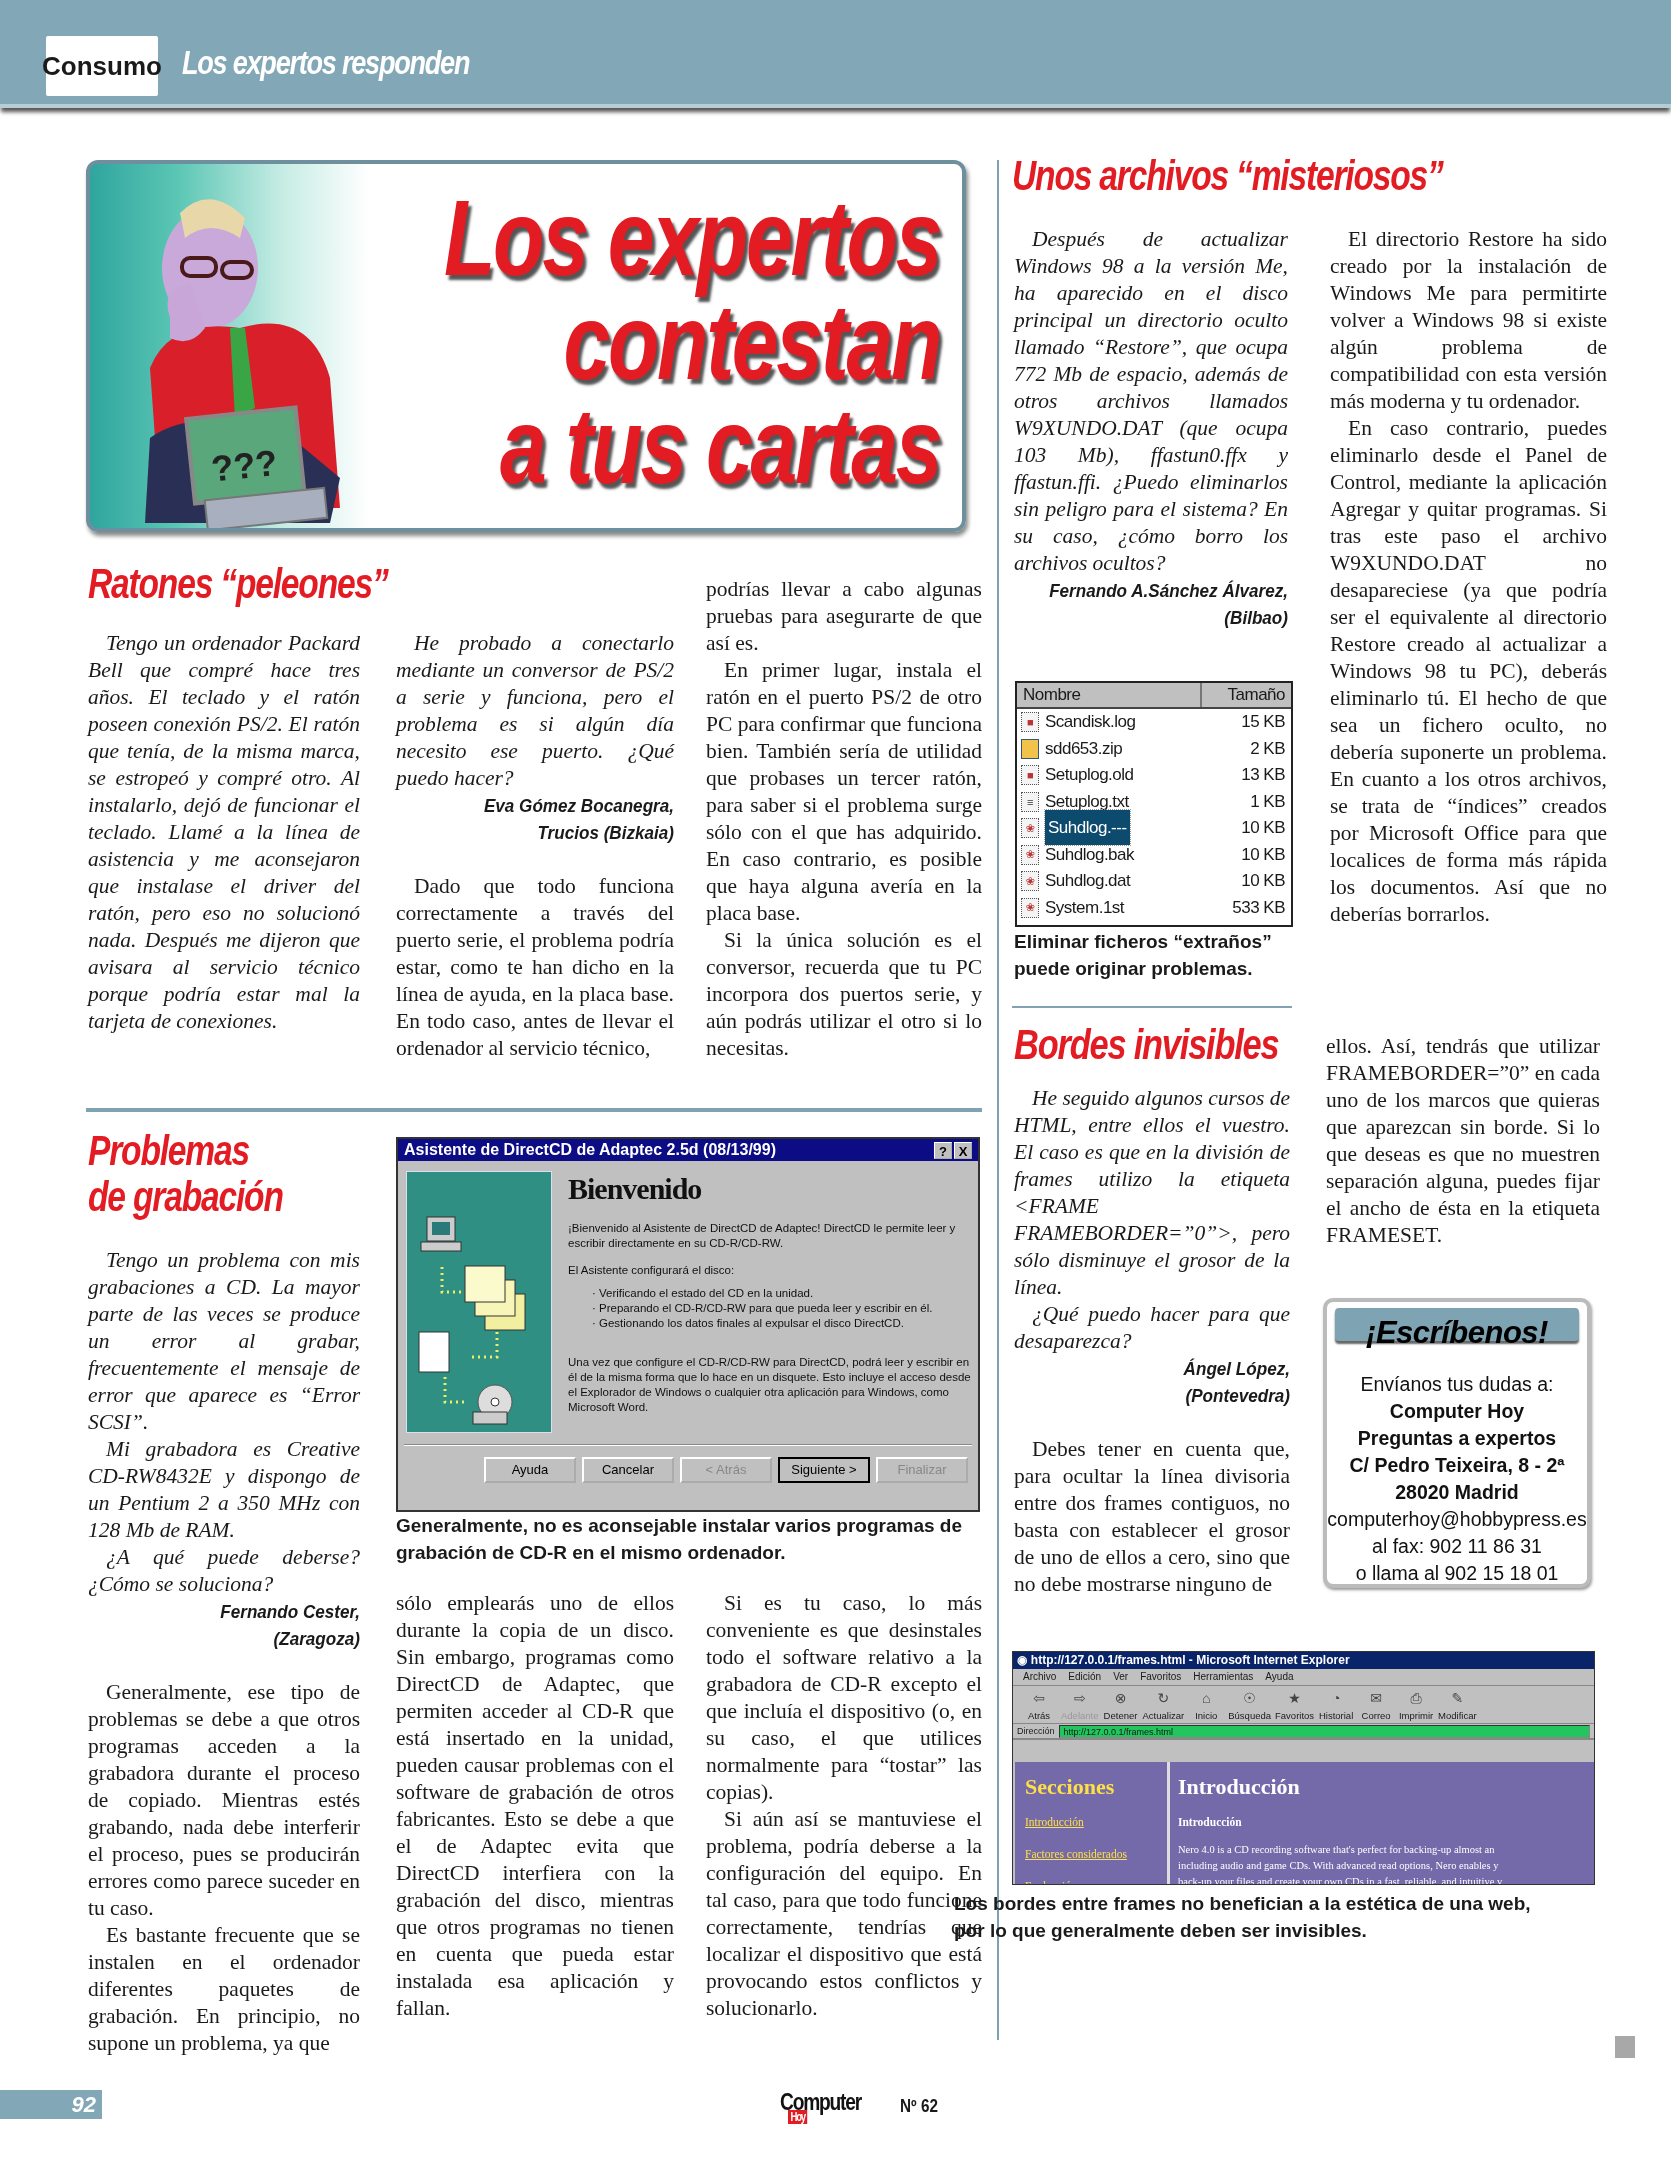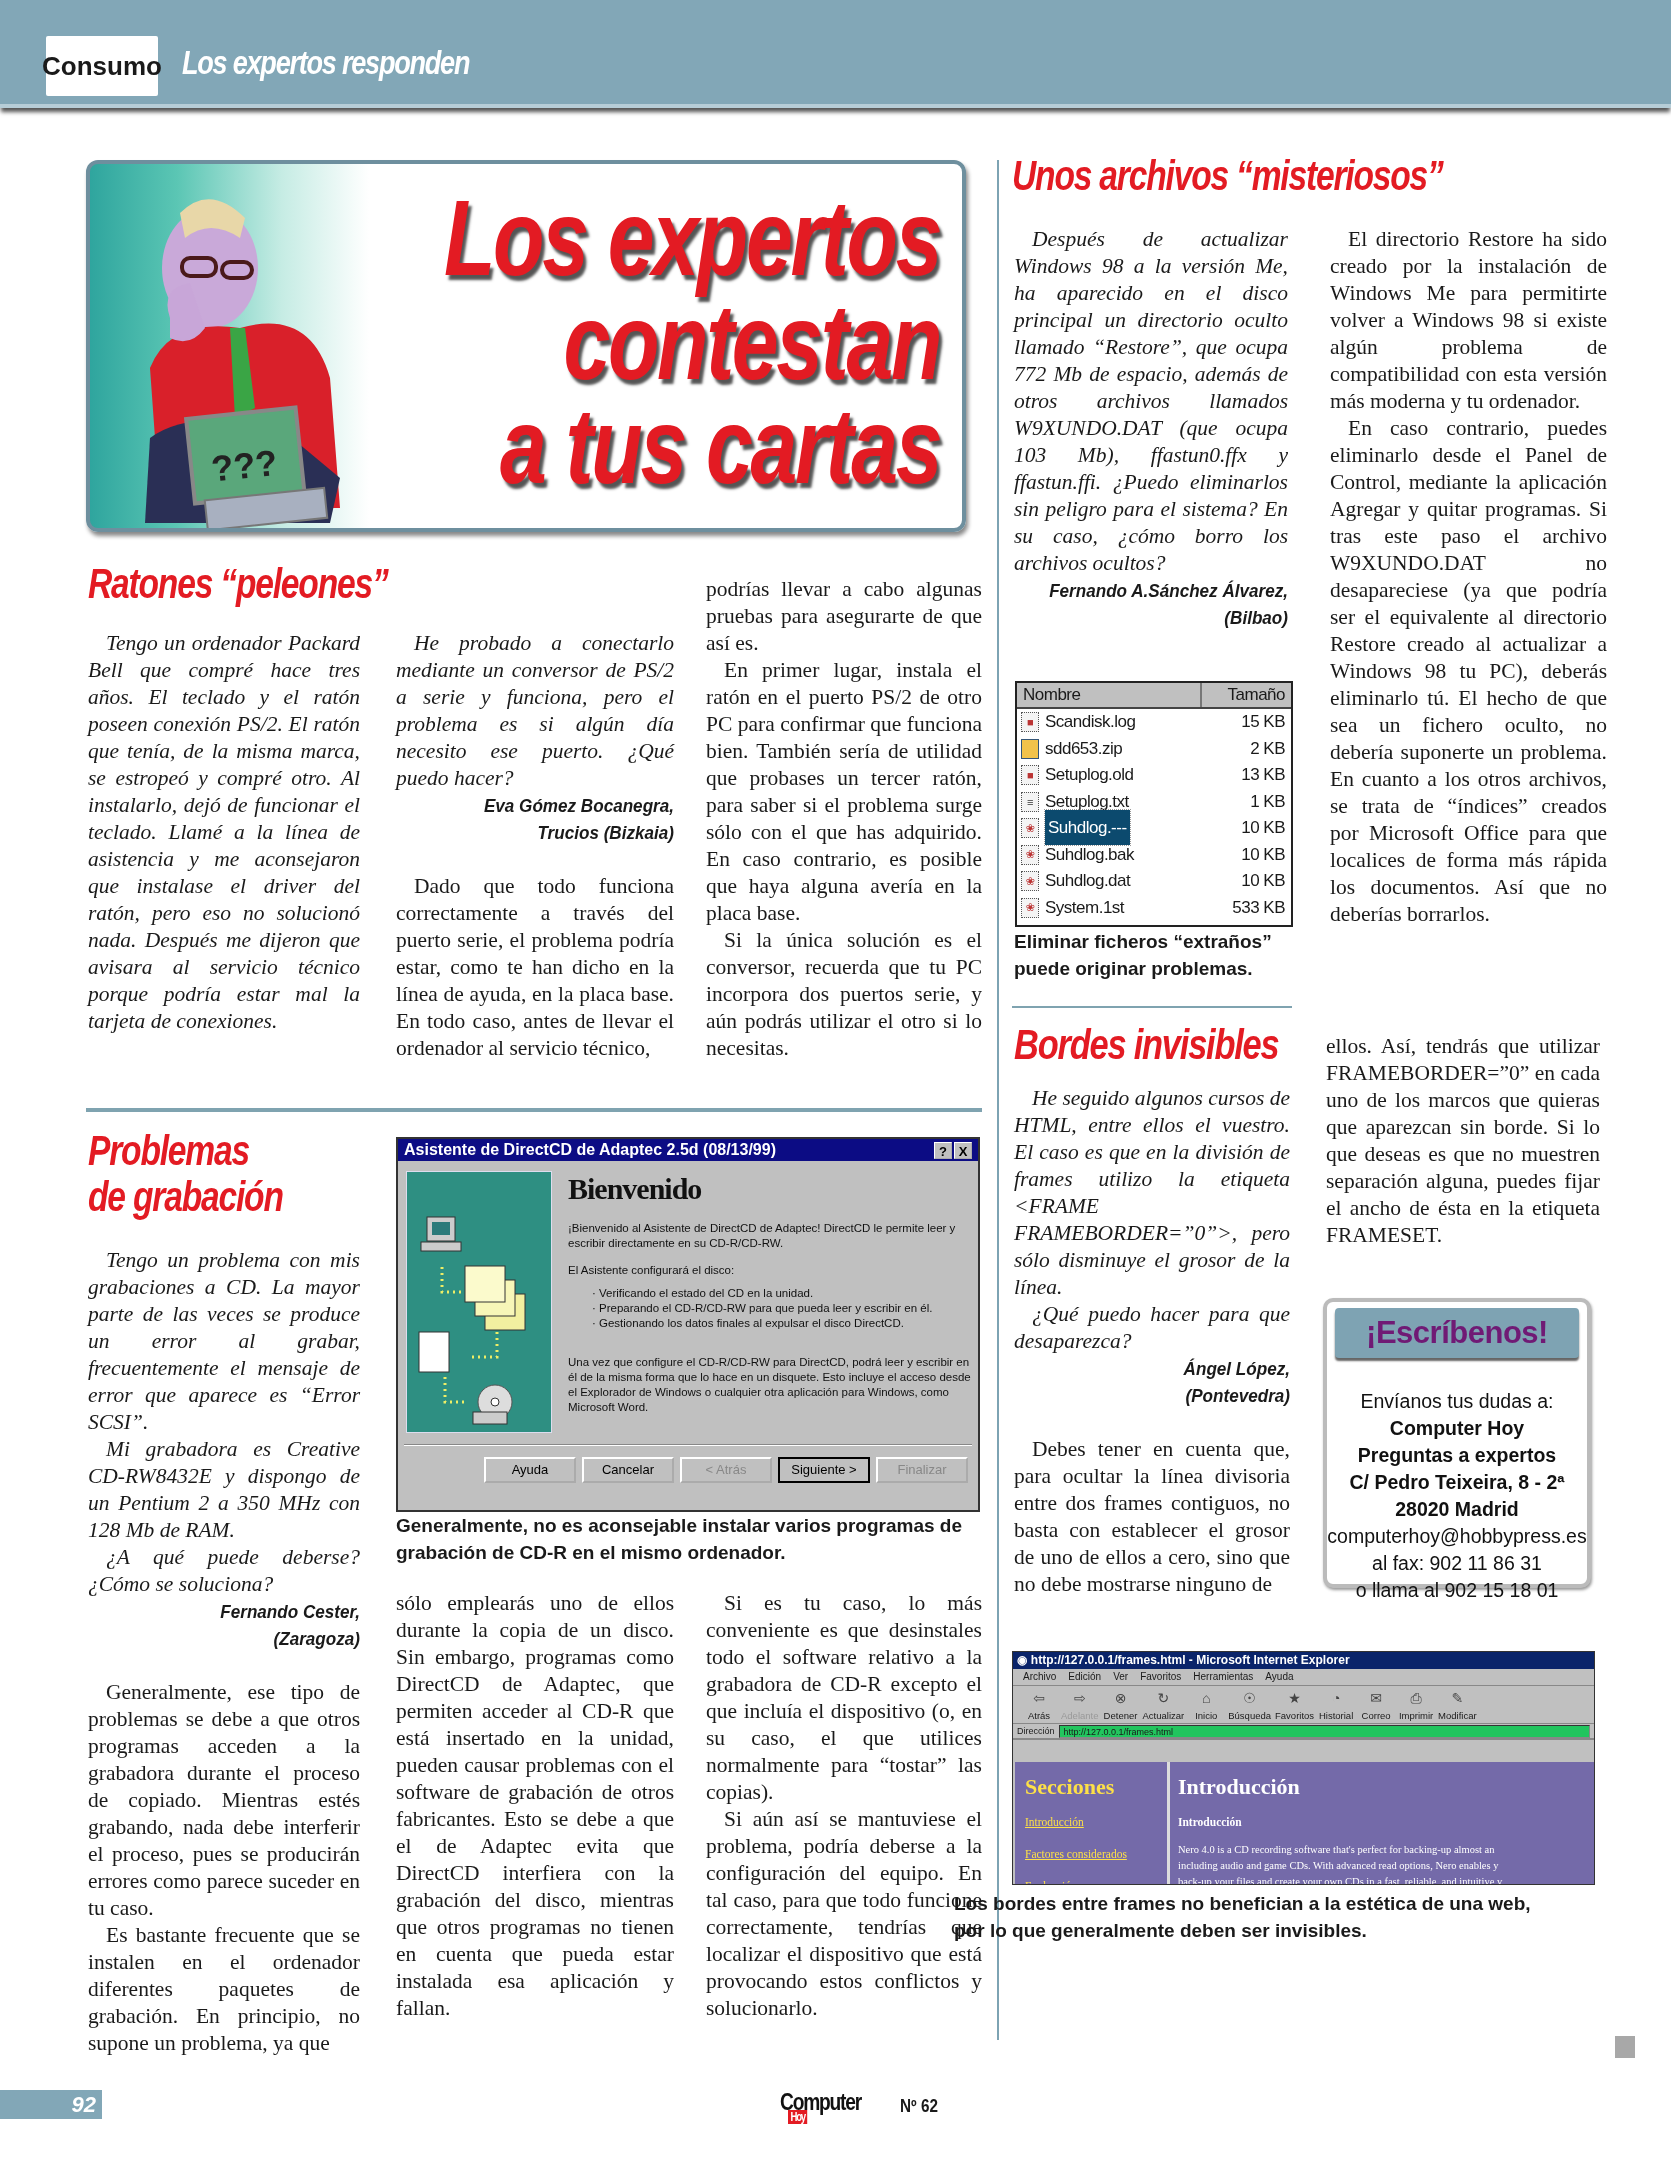--- a/index.html
+++ b/index.html
@@ -52,21 +52,21 @@
   .dlg-main p { margin-bottom: 12px; }
   .dlg-main ul { list-style: none; margin: -4px 0 24px 24px; }
   .dlg-sep { position: absolute; left: 6px; right: 6px; top: 305px; height: 2px; border-top: 1px solid #888; border-bottom: 1px solid #fff; }
   .dlg-btns { position: absolute; left: 86px; top: 318px; display: flex; gap: 6px; }
   .wbtn { width: 92px; height: 26px; background: #c0c0c0; border: 2px outset #fff; font-size: 13px; text-align: center; line-height: 22px; color: #000; }
   .wbtn.disabled { color: #888; }
   .wbtn.default { border: 2px solid #000; }
 
   
   .write-box { position: absolute; left: 1323px; top: 1298px; width: 268px; height: 290px; border: 4px solid #bbb; border-radius: 10px; background: #fff; box-shadow: 1px 2px 3px #999; font-family: "Liberation Sans", sans-serif; text-align: center; }
-  .write-head { margin: 6px 8px 0; height: 50px; background: #7ea3b3; border-radius: 4px; color: #701a75; font-weight: bold; font-size: 31px; line-height: 50px; box-shadow: 0 3px 2px #666; letter-spacing: -0.5px; }
+  .write-head { margin: 6px 8px 0; height: 33px; background: #7ea3b3; border-radius: 4px; color: #000000; font-weight: bold; font-style: italic; font-size: 31px; line-height: 50px; box-shadow: 0 3px 2px #666; letter-spacing: -0.5px; }
   .write-body { margin-top: 30px; font-size: 19.5px; line-height: 27px; color: #111; }
   .write-body .b { font-weight: bold; }
 
   
   .ie { position: absolute; left: 1012px; top: 1651px; width: 583px; height: 234px; border: 1px solid #333; background: #c0c0c0; font-family: "Liberation Sans", sans-serif; overflow: hidden; }
   .ie-title { height: 17px; background: #0a246a; color: #fff; font-weight: bold; font-size: 12px; padding: 1px 4px; white-space: nowrap; }
   .ie-menu { height: 17px; font-size: 10px; display: flex; gap: 12px; padding: 2px 10px; border-bottom: 1px solid #888; }
   .ie-tools { height: 38px; display: flex; gap: 4px; padding: 2px 8px; border-bottom: 1px solid #888; font-size: 9.5px; }
   .ie-tool { display: flex; flex-direction: column; align-items: center; justify-content: flex-end; min-width: 36px; }
   .ie-tool .ti { font-size: 14px; color: #444; height: 20px; }

